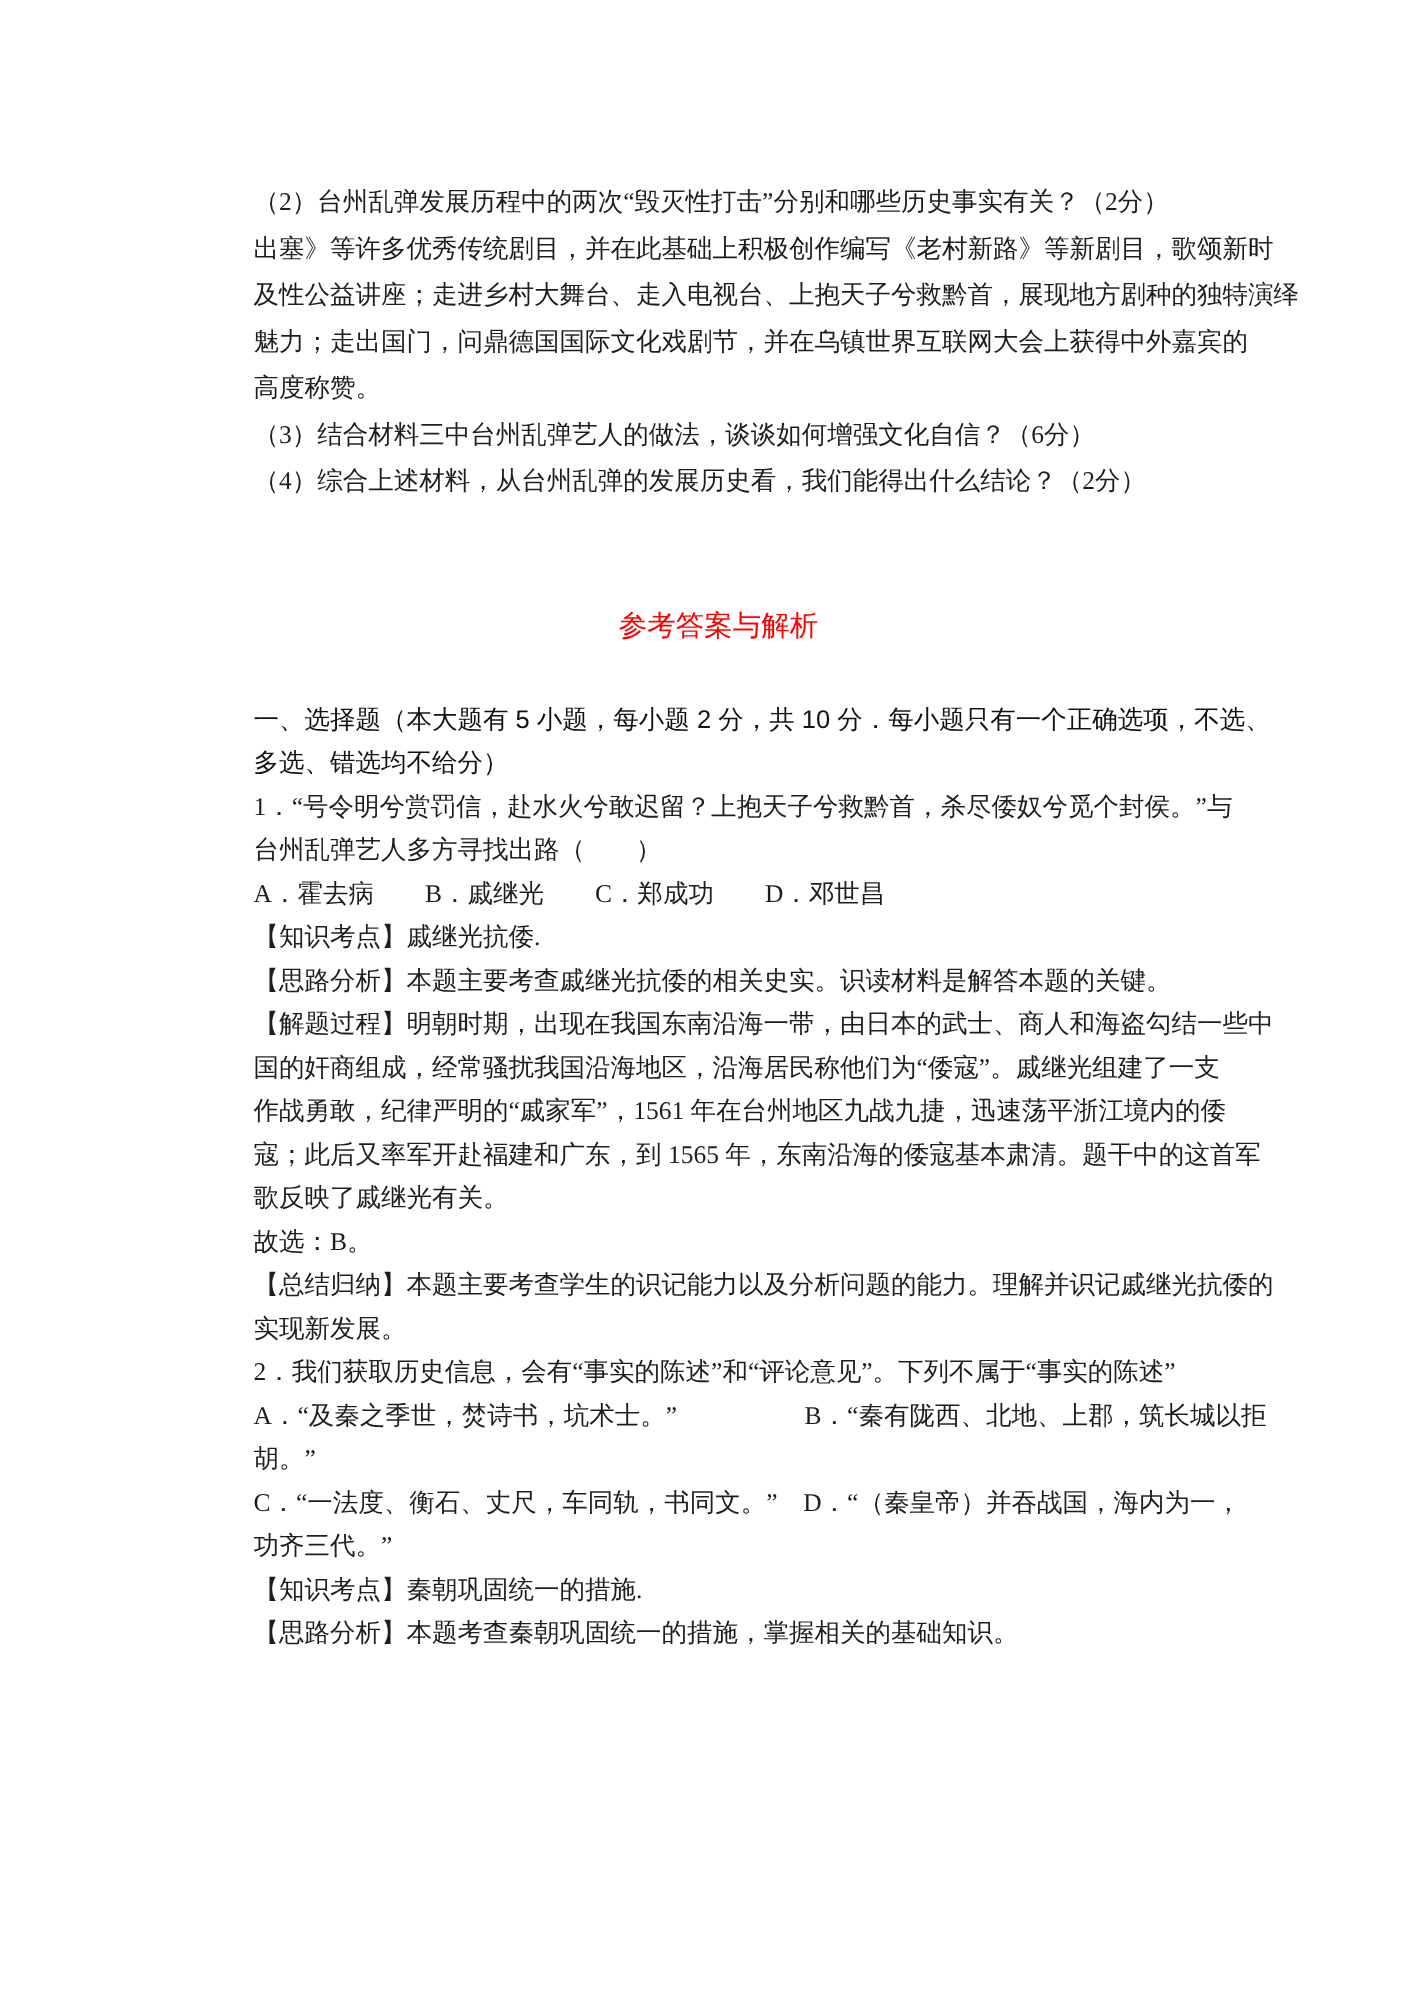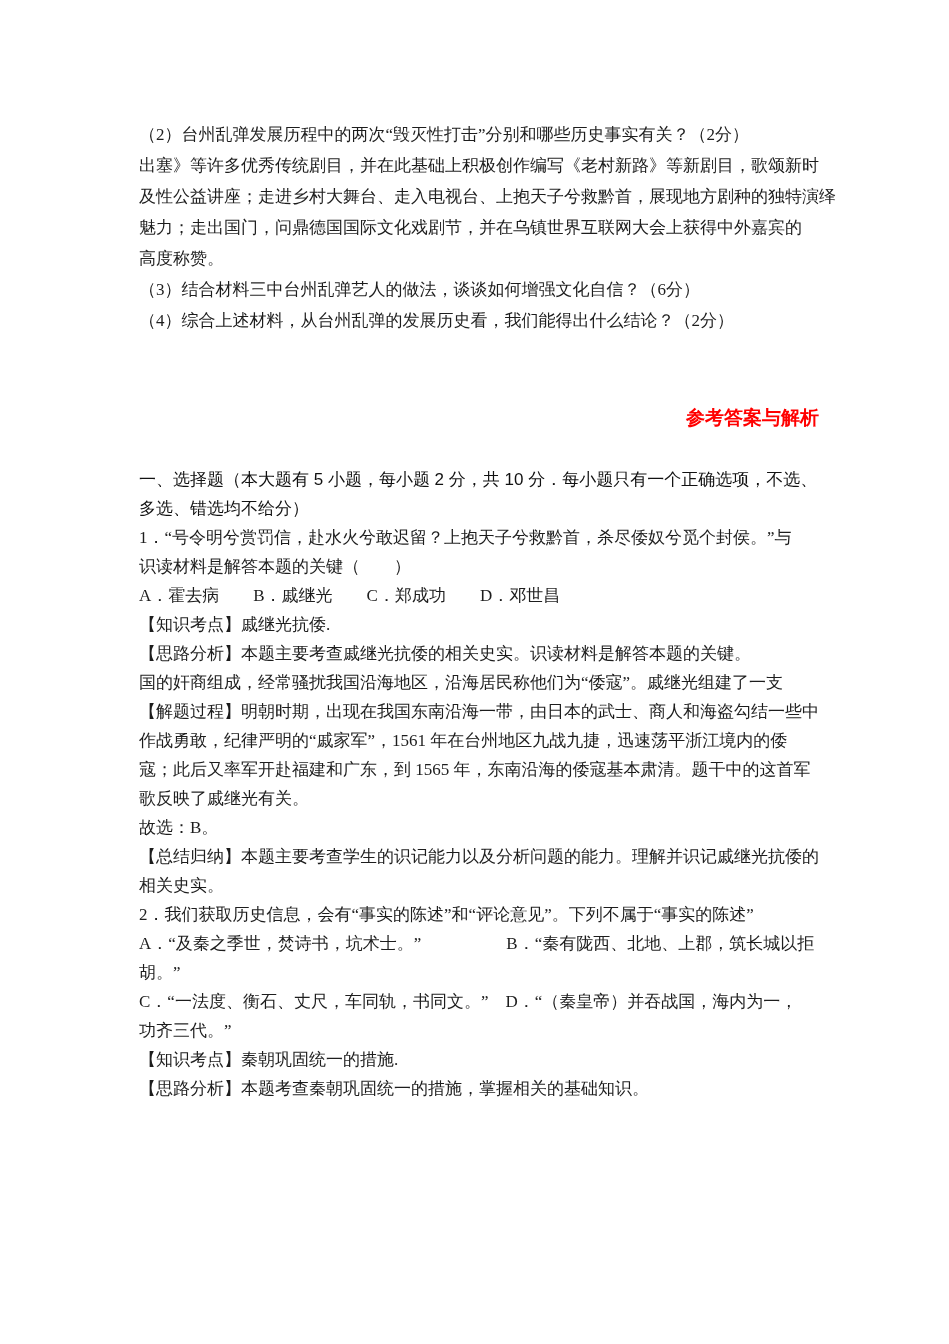--- a/index.html
+++ b/index.html
@@ -11,32 +11,32 @@
     overflow: hidden;
     font-family: "Liberation Serif", "DejaVu Serif", serif;
     color: #1d1d1d;
   }
   .content {
     position: absolute;
     left: 139px;
     top: 0;
     width: 690px;
   }
-  .line { white-space: pre; }
+  .line { white-space: pre; margin-left: 30px; }
   .top-section { margin-top: 119px; }
   .top-section .line {
     font-size: 17px;
     line-height: 31px;
   }
   .answers-title {
     margin: 66px 0 0 0;
     width: 680px;
-    text-align: right;
+    text-align: center;
     font-size: 19px;
-    font-weight: bold;
+    font-weight: normal;
     line-height: 31px;
     font-family: "Liberation Sans", "DejaVu Sans", sans-serif;
     color: #ff0000;
   }
   .answer-section { margin-top: 32px; }
   .section-heading .line {
     font-size: 17px;
     font-weight: normal;
     line-height: 29px;
     font-family: "Liberation Sans", "DejaVu Sans", sans-serif;
@@ -66,32 +66,32 @@
     <h1 class="answers-title" style="color: rgb(255, 0, 0);">参考答案与解析</h1>
 
     <section class="answer-section">
       <div class="section-heading">
           <div class="line">一、选择题（本大题有 5 小题，每小题 2 分，共 10 分．每小题只有一个正确选项，不选、</div>
           <div class="line">多选、错选均不给分）</div>
         </div>
 
       <div class="answer-lines">
           <div class="line">1．“号令明兮赏罚信，赴水火兮敢迟留？上抱天子兮救黔首，杀尽倭奴兮觅个封侯。”与</div>
-          <div class="line">识读材料是解答本题的关键（　　）</div>
+          <div class="line">台州乱弹艺人多方寻找出路（　　）</div>
           <div class="line">A．霍去病　　B．戚继光　　C．郑成功　　D．邓世昌</div>
           <div class="line">【知识考点】戚继光抗倭.</div>
           <div class="line">【思路分析】本题主要考查戚继光抗倭的相关史实。识读材料是解答本题的关键。</div>
+          <div class="line">【解题过程】明朝时期，出现在我国东南沿海一带，由日本的武士、商人和海盗勾结一些中</div>
           <div class="line">国的奸商组成，经常骚扰我国沿海地区，沿海居民称他们为“倭寇”。戚继光组建了一支</div>
-          <div class="line">【解题过程】明朝时期，出现在我国东南沿海一带，由日本的武士、商人和海盗勾结一些中</div>
           <div class="line">作战勇敢，纪律严明的“戚家军”，1561 年在台州地区九战九捷，迅速荡平浙江境内的倭</div>
           <div class="line">寇；此后又率军开赴福建和广东，到 1565 年，东南沿海的倭寇基本肃清。题干中的这首军</div>
           <div class="line">歌反映了戚继光有关。</div>
           <div class="line">故选：B。</div>
           <div class="line">【总结归纳】本题主要考查学生的识记能力以及分析问题的能力。理解并识记戚继光抗倭的</div>
-          <div class="line">相关史实。</div>
+          <div class="line">实现新发展。</div>
           <div class="line">2．我们获取历史信息，会有“事实的陈述”和“评论意见”。下列不属于“事实的陈述”</div>
           <div class="line">A．“及秦之季世，焚诗书，坑术士。”　　　　　B．“秦有陇西、北地、上郡，筑长城以拒</div>
           <div class="line">胡。”</div>
           <div class="line">C．“一法度、衡石、丈尺，车同轨，书同文。”　D．“（秦皇帝）并吞战国，海内为一，</div>
           <div class="line">功齐三代。”</div>
           <div class="line">【知识考点】秦朝巩固统一的措施.</div>
           <div class="line">【思路分析】本题考查秦朝巩固统一的措施，掌握相关的基础知识。</div>
         </div>
     </section>
 

